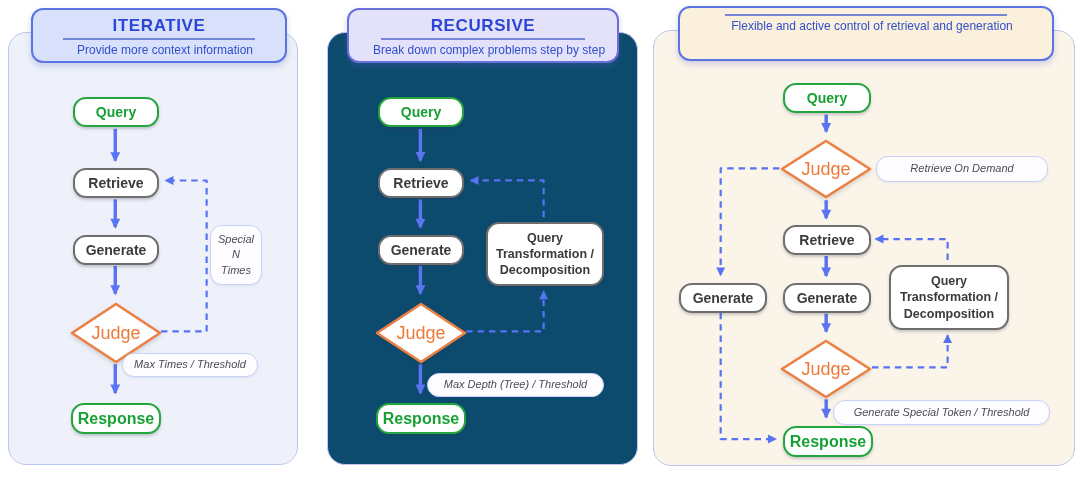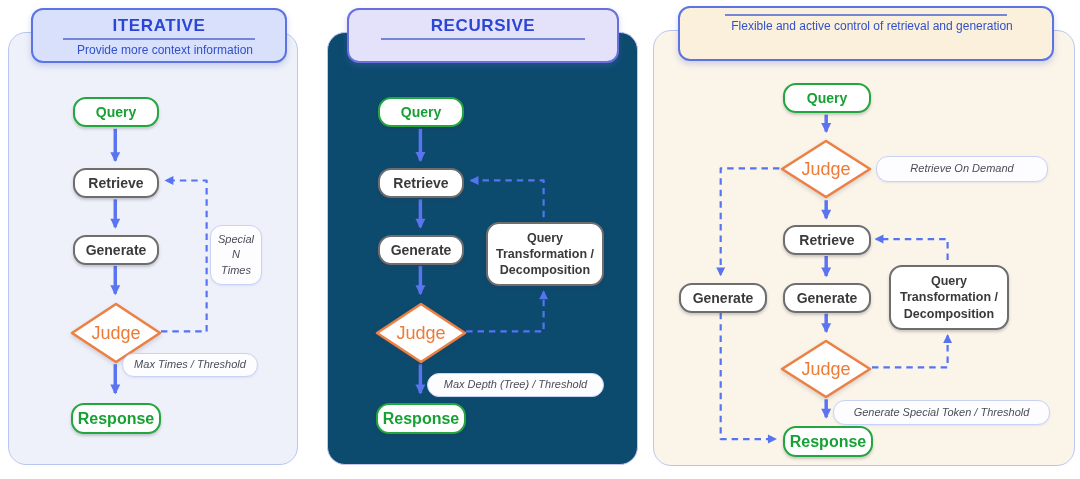--- a/index.html
+++ b/index.html
@@ -103,20 +103,21 @@
       <span>N</span>
       <span>Times</span>
     </div>
     <div class="hint" style="left:113px;top:320px;width:136px;height:24px">Max Times / Threshold</div>
   </section>
 
   <section class="panel panel-recursive">
     <div class="phead phead-2">
       <div class="ptitle">RECURSIVE</div>
       <div class="pdivider"></div>
+      <div class="psub">Break down complex problems step by step</div>
     </div>
 
     <svg class="wires" viewBox="0 0 311 433">
       <defs>
         <marker id="p2s" markerUnits="userSpaceOnUse" markerWidth="13" markerHeight="13" refX="10" refY="6.5" orient="auto">
           <path d="M1.5,1.5 L11.5,6.5 L1.5,11.5 Z" fill="#5b74f1"></path>
         </marker>
         <marker id="p2d" markerUnits="userSpaceOnUse" markerWidth="12" markerHeight="12" refX="9" refY="6" orient="auto">
           <path d="M1.5,1.5 L10.5,6 L1.5,10.5 Z" fill="#5673f2"></path>
         </marker>

